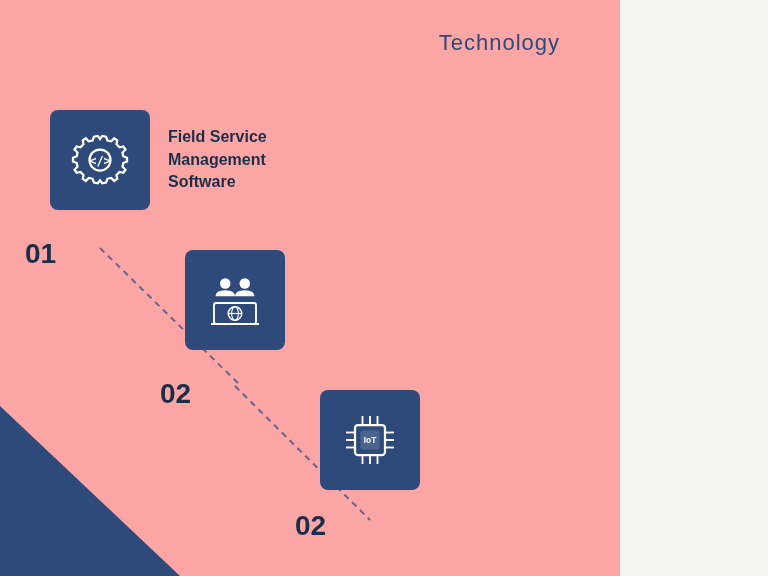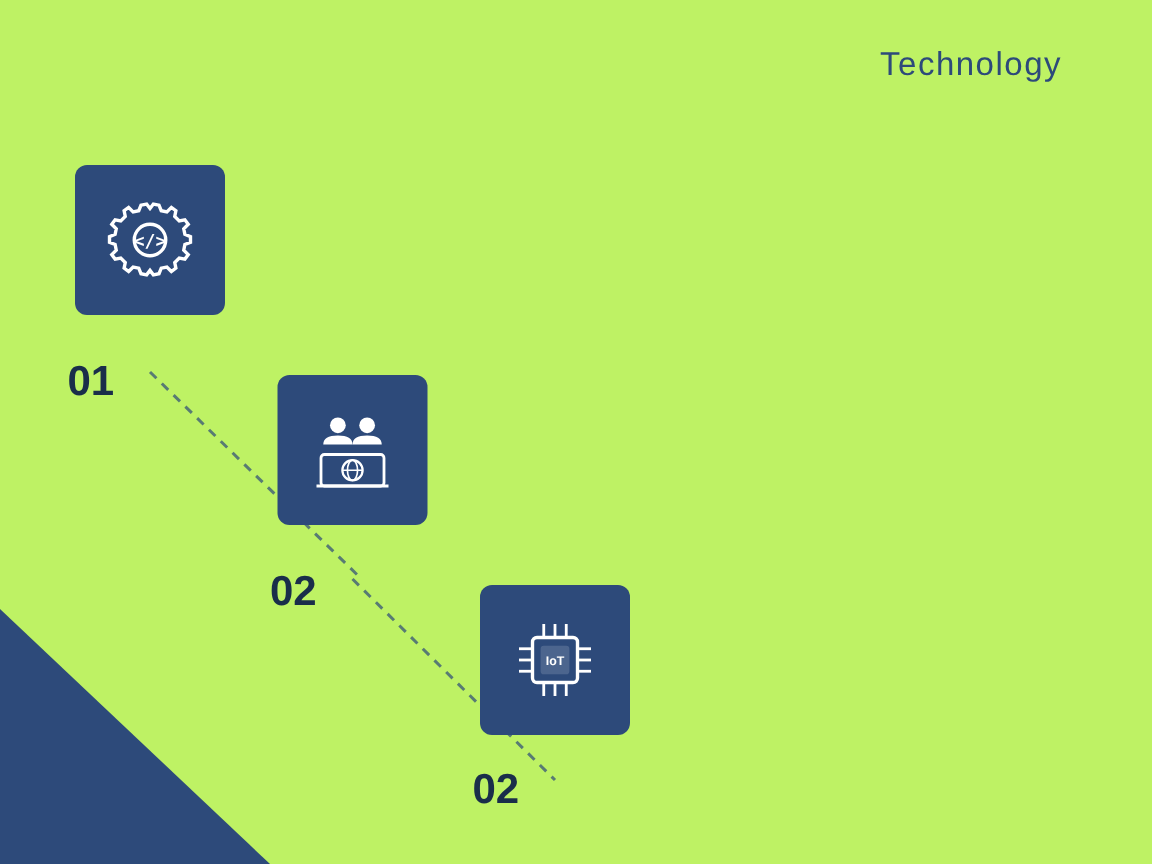--- a/index.html
+++ b/index.html
@@ -7,24 +7,24 @@
     body {
       width: 768px;
       height: 576px;
       background: #f5f5f0;
       font-family: 'Arial', sans-serif;
       overflow: hidden;
       position: relative;
     }
 
     .page-container {
-      width: 768px;
+      width: 620px;
       height: 576px;
       position: relative;
-      background: #bef264;
+      background: #fca5a5;
     }
 
     
     .triangle-decoration {
       position: absolute;
       bottom: 0;
       left: 0;
       width: 200px;
       height: 200px;
       overflow: hidden;
@@ -92,21 +92,20 @@
       color: #1a2e4a;
       line-height: 1.4;
       max-width: 160px;
     }
 
     .item-number {
       position: absolute;
       font-size: 28px;
       font-weight: 700;
       color: #1a2e4a;
-      margin-left: 20px;
     }
 
     
     .item-1 {
       top: 110px;
       left: 50px;
     }
     .item-1-number {
       top: 238px;
       left: 25px;
@@ -165,20 +164,25 @@
 
       <svg viewBox="0 0 80 80" xmlns="http://www.w3.org/2000/svg">
 
         <path d="M40 12 L43 8 L48 9 L50 14 L55 15 L59 11 L63 14 L62 19 L66 23 L71 22 L74 26 L70 30 L71 35 L76 37 L76 42 L71 44 L70 49 L74 53 L71 57 L66 56 L62 60 L63 65 L59 68 L55 64 L50 65 L48 70 L43 71 L40 67 L37 71 L32 70 L30 65 L25 64 L21 68 L17 65 L18 60 L14 56 L9 57 L6 53 L10 49 L9 44 L4 42 L4 37 L9 35 L10 30 L6 26 L9 22 L14 23 L18 19 L17 14 L21 11 L25 15 L30 14 L32 9 L37 8 Z" fill="none" stroke="white" stroke-width="3"></path>
 
         <circle cx="40" cy="40" r="14" fill="none" stroke="white" stroke-width="3"></circle>
 
         <text x="40" y="46" text-anchor="middle" fill="white" font-size="16" font-weight="bold" font-family="monospace">&lt;/&gt;</text>
       </svg>
     </div>
+    <div class="item-text">
+      <span>Field Service</span><br>
+      <span>Management</span><br>
+      <span>Software</span>
+    </div>
   </div>
   <div class="item-number item-1-number">01</div>
 
   <div class="item item-2">
     <div class="item-icon">
 
       <svg viewBox="0 0 80 80" xmlns="http://www.w3.org/2000/svg">
 
         <circle cx="27" cy="18" r="7" fill="white"></circle>
         <path d="M14 35 Q14 27 27 27 Q40 27 40 35" fill="white"></path>

